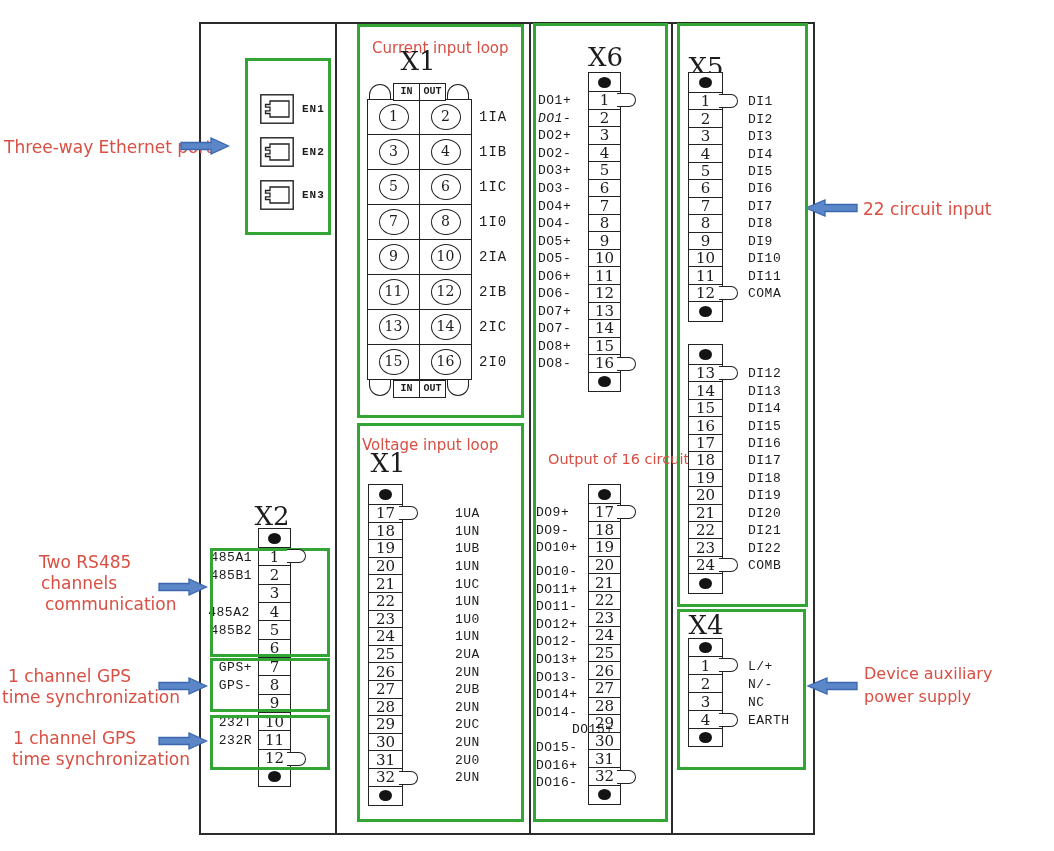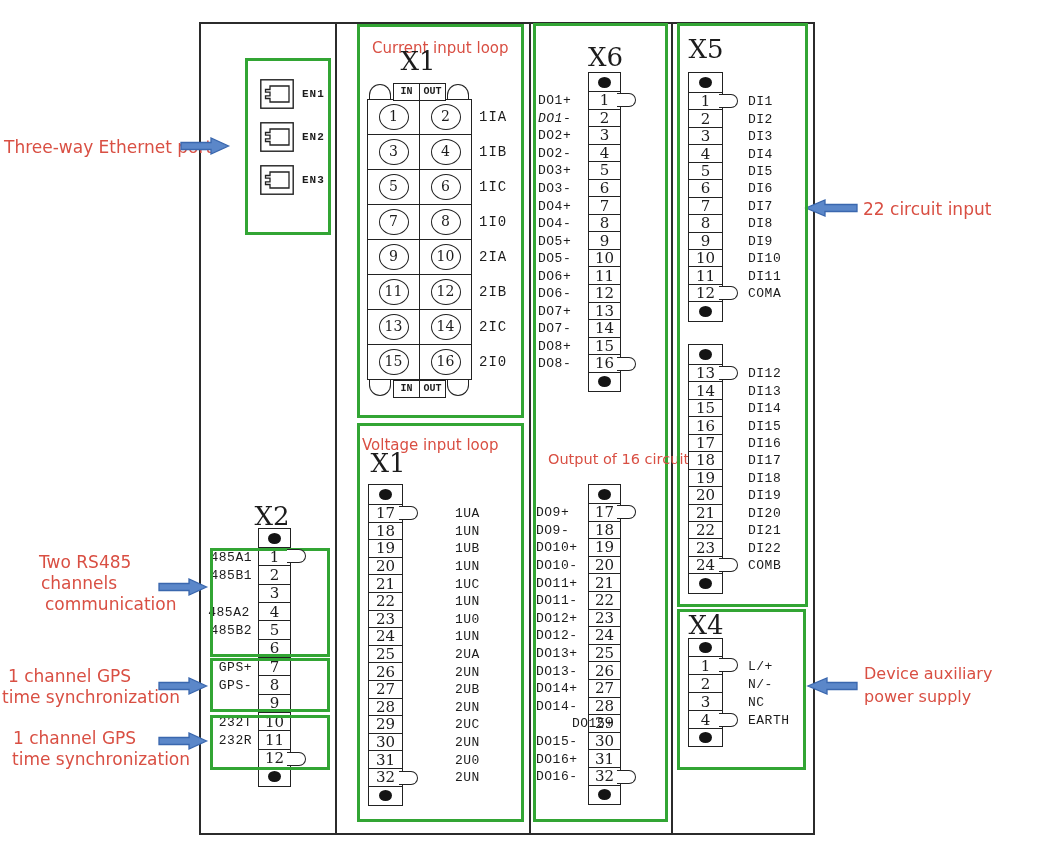--- a/index.html
+++ b/index.html
@@ -91,21 +91,21 @@
     </svg>
   <div class="abs red ann" style="left:863px;top:199px;">22 circuit input</div>
 
   <svg class="abs arrow" style="left:806px;top:676px;" width="52" height="20" viewBox="0 0 52 20">
       <polygon points="51,6.5 21,6.5 21,2 2,10 21,18 21,13.5 51,13.5" fill="#5b87c9" stroke="#3a67ae" stroke-width="1.3"></polygon>
     </svg>
   <div class="abs red ann" style="left:864px;top:664px;font-size:16px;">Device auxiliary</div>
   <div class="abs red ann" style="left:864px;top:687px;font-size:16px;">power supply</div>
 
   <div class="abs gbox" style="left:245px;top:58px;width:80px;height:171px;"></div>
-  <div class="abs" style="left:260px;top:79px;">
+  <div class="abs" style="left:260px;top:94px;">
 
       <div class="eth-port">
         <svg width="34" height="30" viewBox="0 0 34 30">
           <rect x="0.8" y="0.8" width="32.4" height="28.4" fill="none" stroke="#222" stroke-width="1.4"></rect>
           <path d="M10 7 H29 V23 H10 V19.5 H5.5 V16.8 H10 V13.2 H5.5 V10.5 H10 Z" fill="none" stroke="#222" stroke-width="1.3"></path>
         </svg>
         <span class="eth-label">EN1</span>
       </div>
 
       <div class="eth-port">
@@ -721,21 +721,21 @@
 
   <div class="lbl-row" style="height:17.6px;">
         <span>DO9+</span>
       </div>
       <div class="lbl-row" style="height:17.6px;">
         <span>DO9-</span>
       </div>
       <div class="lbl-row" style="height:17.6px;">
         <span>DO10+</span>
       </div>
-      <div class="lbl-row" style="height:17.6px;">
+      <div class="lbl-row" style="height:17.6px;margin-top:6px;">
         <span>DO10-</span>
       </div>
       <div class="lbl-row" style="height:17.6px;">
         <span>DO11+</span>
       </div>
       <div class="lbl-row" style="height:17.6px;">
         <span>DO11-</span>
       </div>
       <div class="lbl-row" style="height:17.6px;">
         <span>DO12+</span>
@@ -763,21 +763,21 @@
       </div>
       <div class="lbl-row" style="height:17.6px;">
         <span>DO16+</span>
       </div>
       <div class="lbl-row" style="height:17.6px;">
         <span>DO16-</span>
       </div>
     </div>
 
   <div class="abs gbox" style="left:677px;top:23px;width:125px;height:578px;"></div>
-  <div class="abs xtitle" style="left:688px;top:36px;width:36px;">X5</div>
+  <div class="abs xtitle" style="left:688px;top:54px;width:36px;">X5</div>
   <div class="abs strip" style="left:688px;top:72px;width:35px;">
     <div class="dotbox" style="height:21px;">
         <span class="dot"></span>
       </div>
     <div class="terms">
 
         <div class="term" style="height:18.45px;">
           <span>1</span>
           <span class="hook"></span>
         </div>

